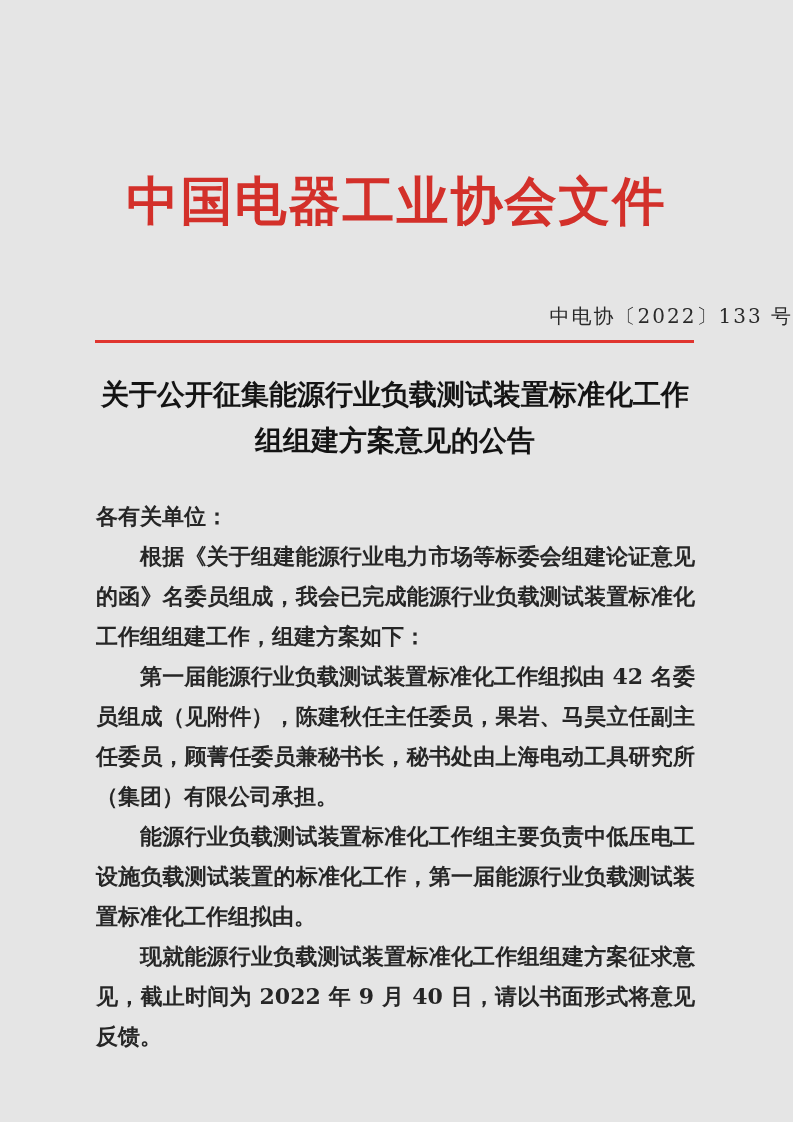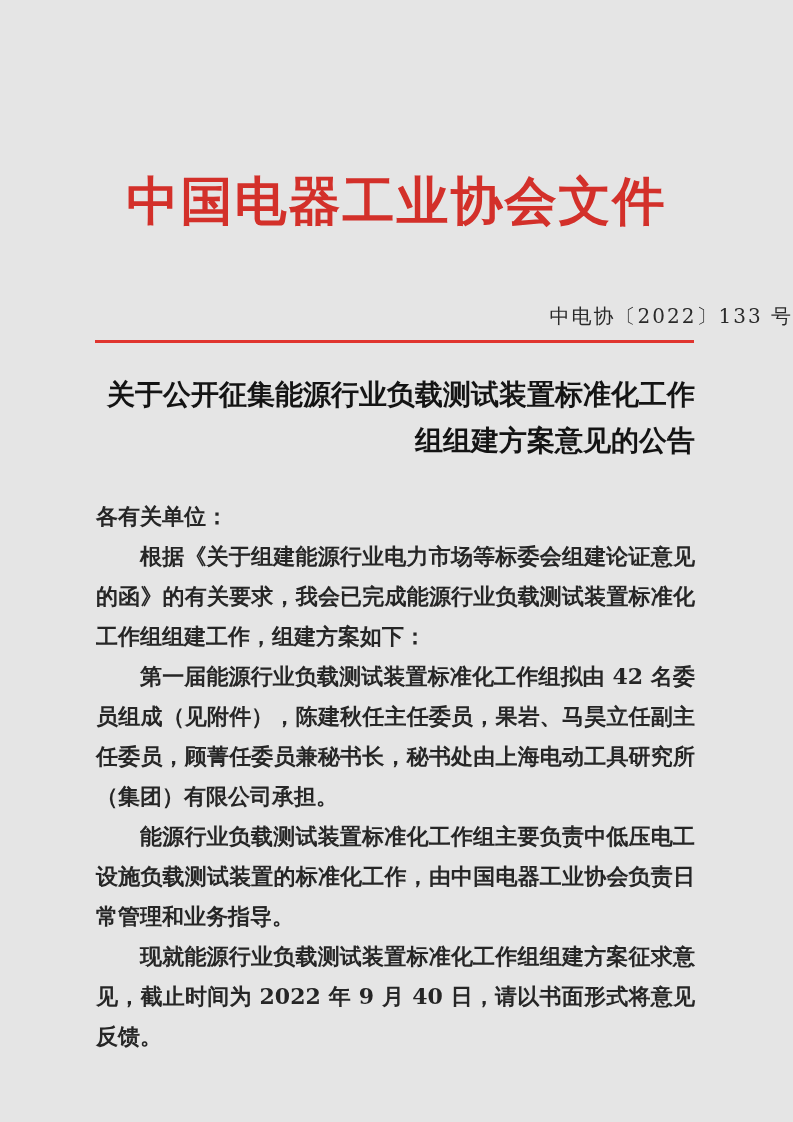--- a/index.html
+++ b/index.html
@@ -43,21 +43,21 @@
     top: 340px;
     left: 95px;
     width: 599px;
     height: 3px;
   }
   .doc-title {
     position: absolute;
     top: 372px;
     left: 95px;
     width: 600px;
-    text-align: right;
+    text-align: center;
     font-size: 28px;
     font-weight: 700;
     line-height: 46px;
     color: #141414;
   }
   .body-text {
     position: absolute;
     top: 496px;
     left: 96px;
     width: 599px;
@@ -83,19 +83,19 @@
   <div class="letterhead" style="color: rgb(211, 48, 42);">中国电器工业协会文件</div>
 
   <div class="doc-number">中电协〔2022〕133 号</div>
 
   <div class="red-rule" style="background: rgb(224, 53, 47);"></div>
 
   <div class="doc-title">关于公开征集能源行业负载测试装置标准化工作组组建方案意见的公告</div>
 
   <div class="body-text">
     <p class="salutation">各有关单位：</p>
-    <p>根据《关于组建能源行业电力市场等标委会组建论证意见的函》的有关要求，我会已完成能源行业负载测试装置标准化工作组组建工作，组建方案如下：</p>
+    <p>根据《关于组建能源行业电力市场等标委会组建论证意见的函》名委员组成，我会已完成能源行业负载测试装置标准化工作组组建工作，组建方案如下：</p>
     <p>第一届能源行业负载测试装置标准化工作组拟由 42 名委员组成（见附件），陈建秋任主任委员，果岩、马昊立任副主任委员，顾菁任委员兼秘书长，秘书处由上海电动工具研究所（集团）有限公司承担。</p>
-    <p>能源行业负载测试装置标准化工作组主要负责中低压电工设施负载测试装置的标准化工作，由中国电器工业协会负责日常管理和业务指导。</p>
+    <p>能源行业负载测试装置标准化工作组主要负责中低压电工设施负载测试装置的标准化工作，第一届能源行业负载测试装置标准化工作组拟由。</p>
     <p>现就能源行业负载测试装置标准化工作组组建方案征求意见，截止时间为 2022 年 9 月 40 日，请以书面形式将意见反馈。</p>
   </div>
 
 </div>
 
 </body></html>

